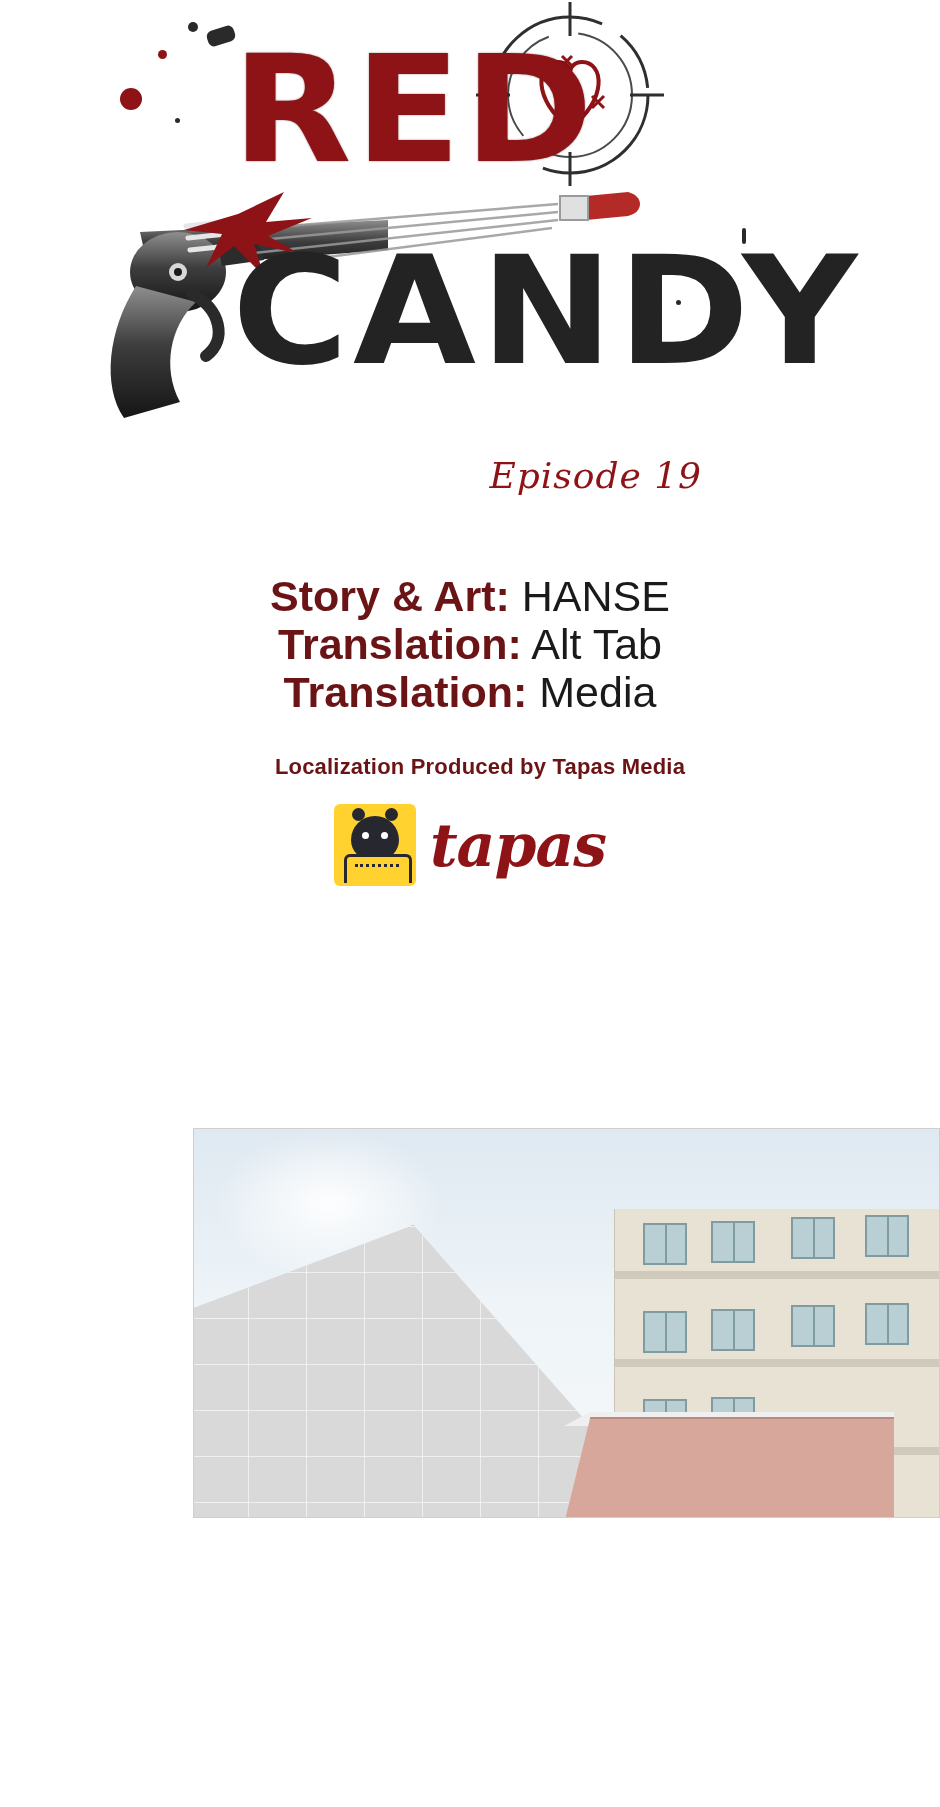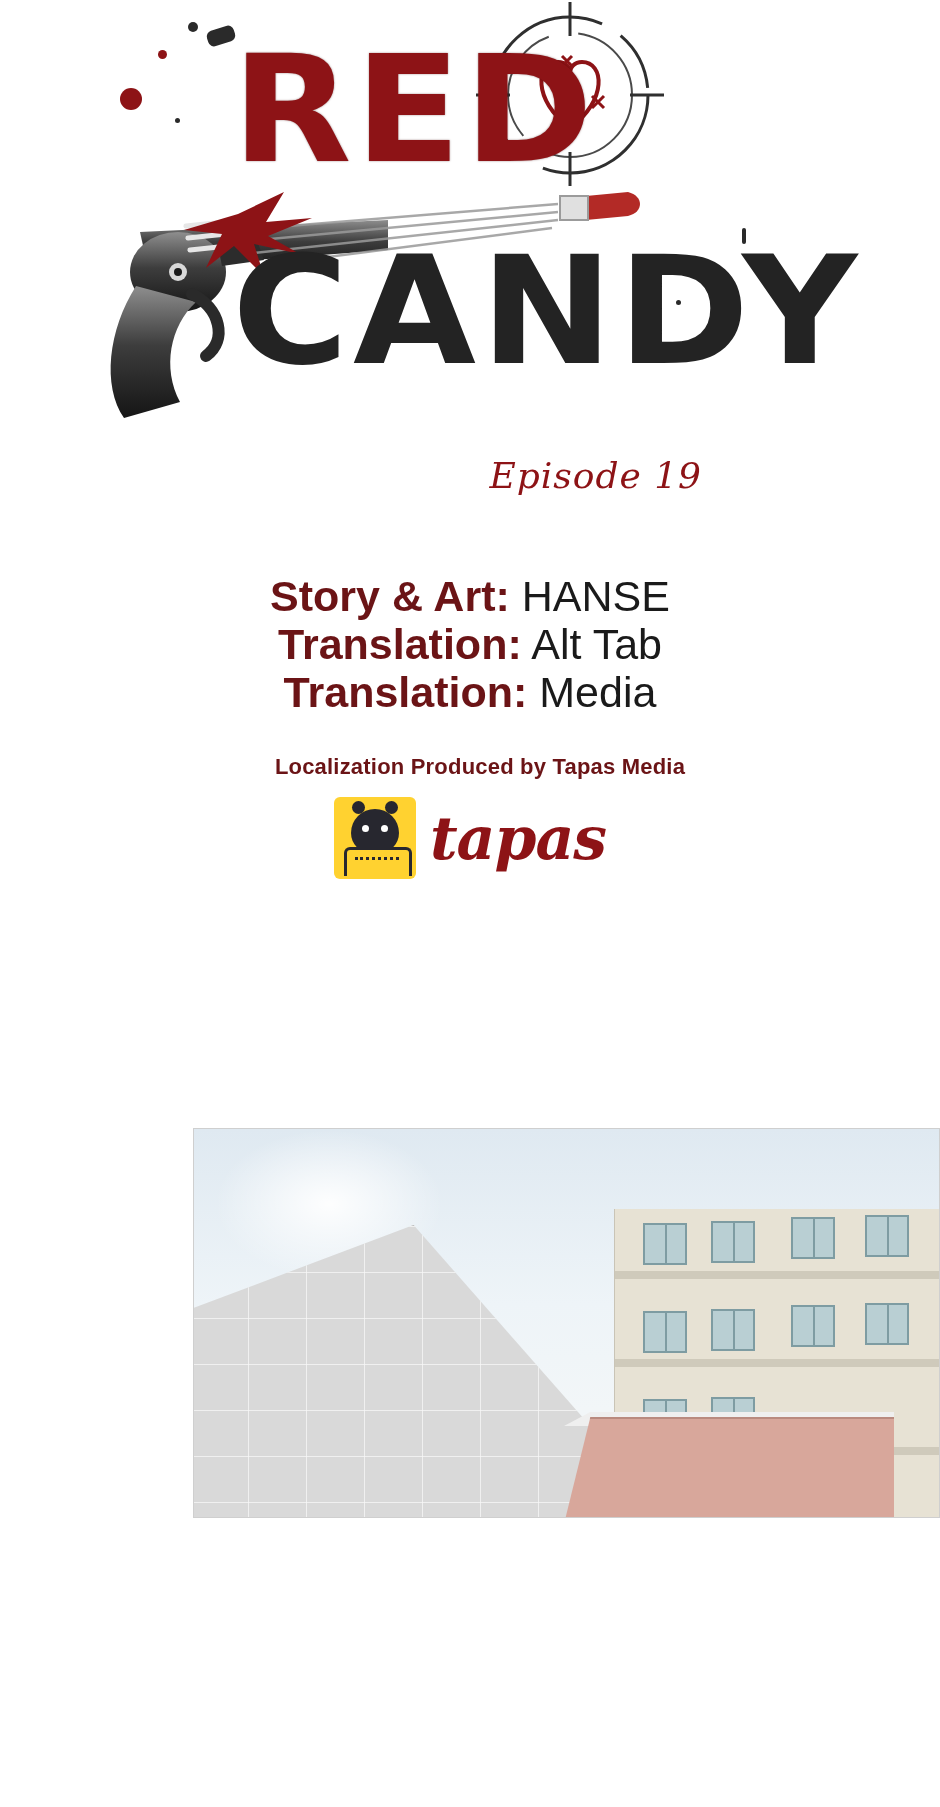--- a/index.html
+++ b/index.html
@@ -108,21 +108,21 @@
     margin-top: 38px;
     font-size: 22px;
     font-weight: 700;
     color: #6b1416;
     letter-spacing: 0.2px;
     padding-left: 20px;
   }
 
   
   .tapas-row {
-    margin-top: 17px;
+    margin-top: 24px;
     display: flex;
     align-items: center;
     justify-content: center;
     gap: 14px;
   }
   .tapas-mark {
     width: 82px;
     height: 82px;
     background: #ffd230;
     border-radius: 6px;

